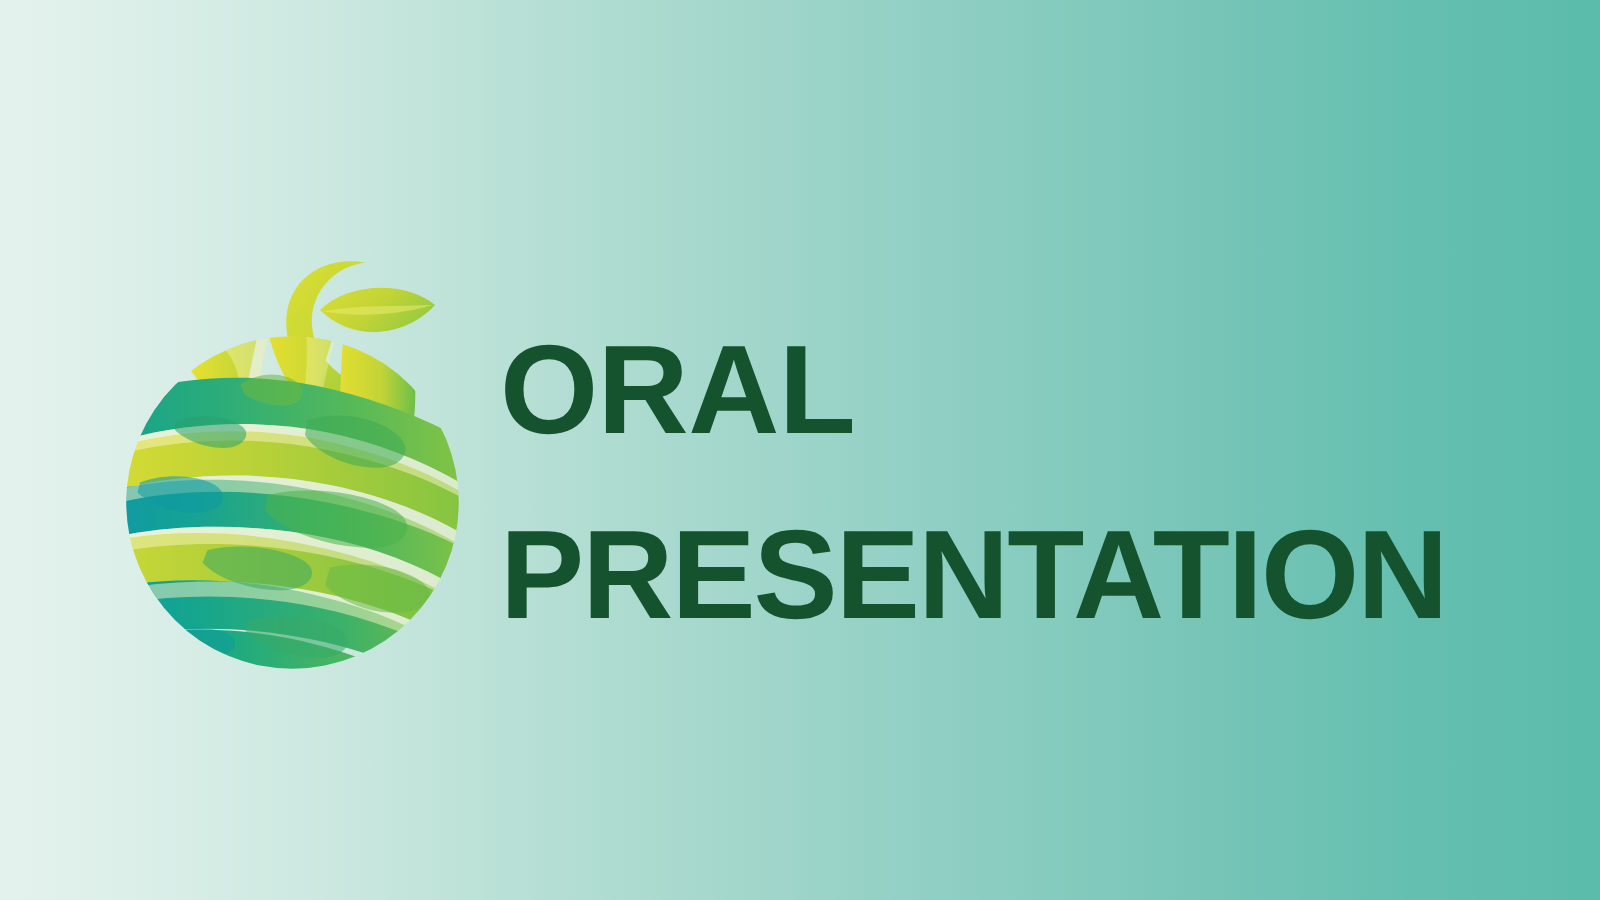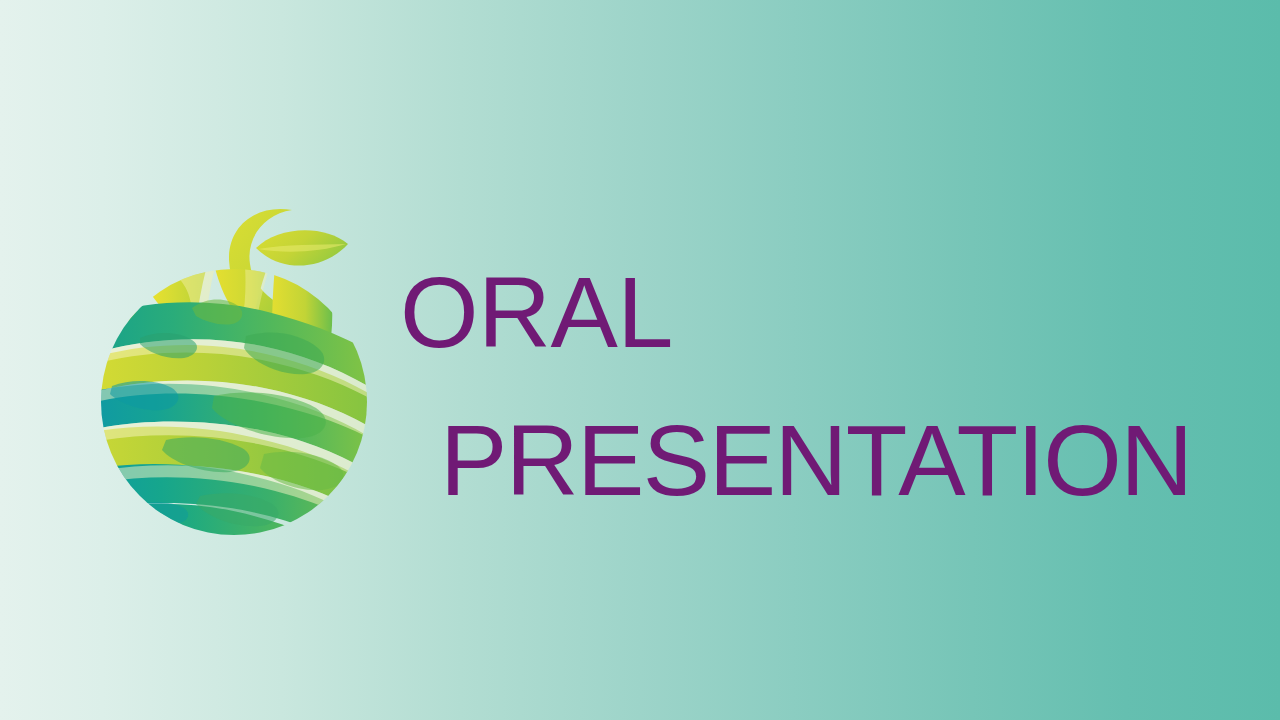--- a/index.html
+++ b/index.html
@@ -42,33 +42,32 @@
     height: 100%;
     overflow: visible;
   }
   .title-block {
     position: absolute;
     left: 400px;
     top: 238px;
     width: 800px;
   }
   .title-line {
-    color: #701a75;
+    color: #14532d;
     font-family: "Liberation Sans", sans-serif;
-    font-weight: normal;
+    font-weight: bold;
     font-size: 101px;
     line-height: 148px;
     letter-spacing: -0.5px;
     white-space: nowrap;
     margin: 0;
     -webkit-font-smoothing: antialiased;
   }
   .title-line.line2 {
     letter-spacing: -1.6px;
-    margin-left: 40px;
   }
 </style>
 </head>
 <body>
 
 <div id="slide">
 
   <div class="bg"></div>
 
   <div class="logo-wrap">

